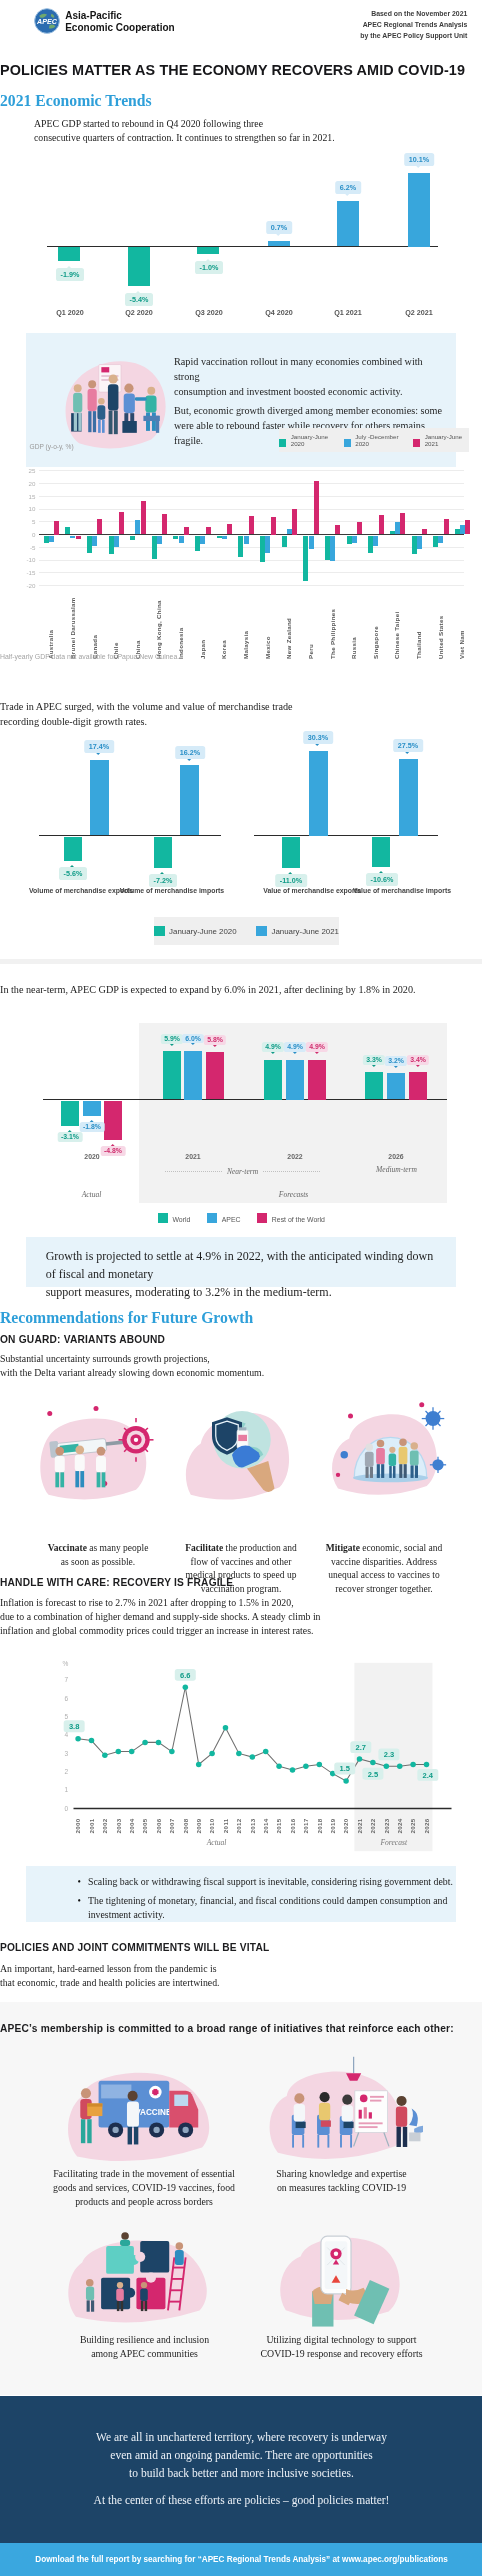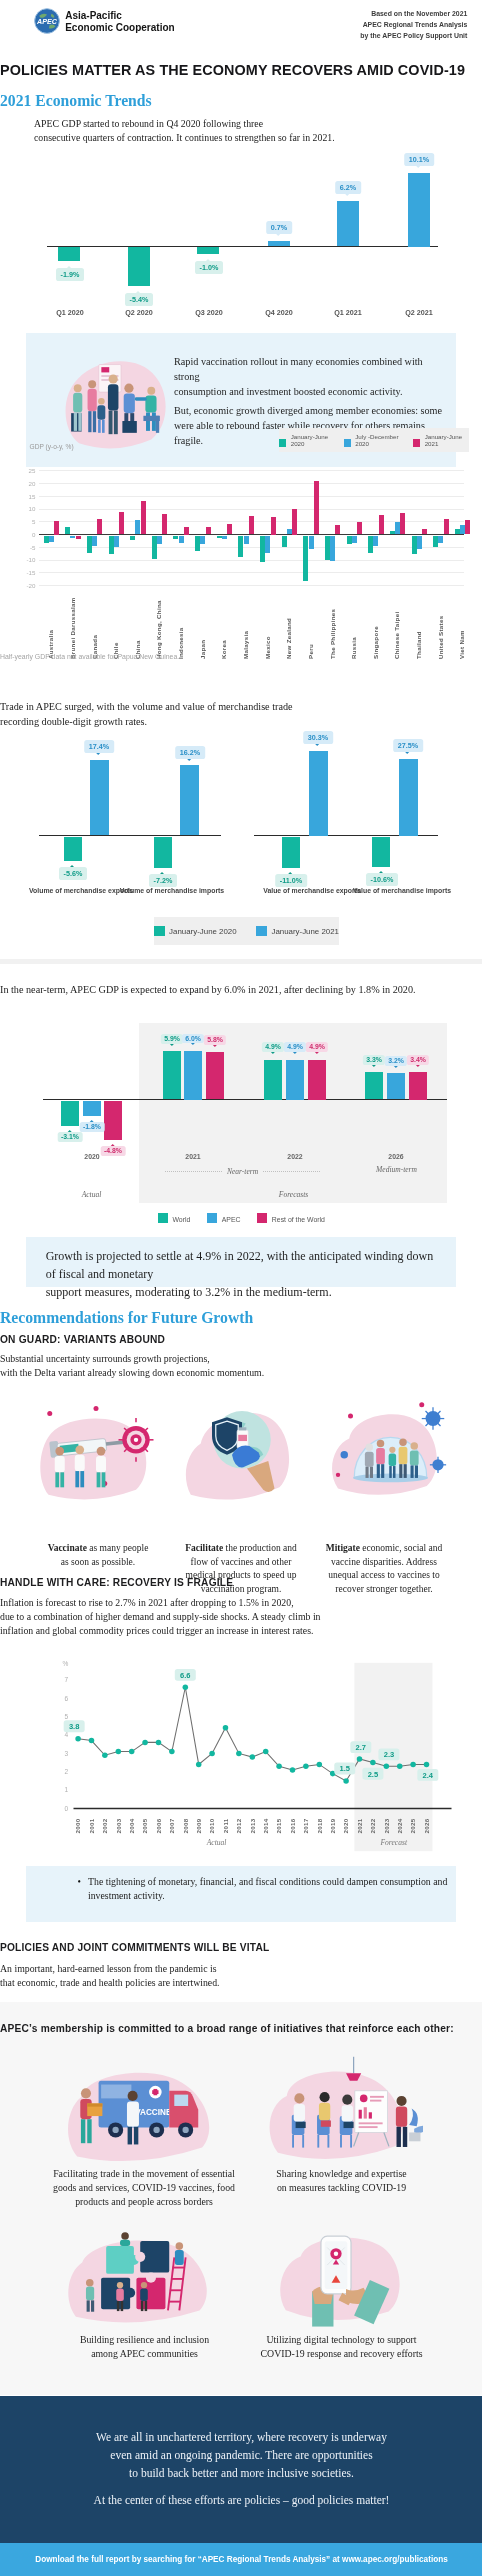--- a/index.html
+++ b/index.html
@@ -582,20 +582,21 @@
         <rect x="576.6600000000001" y="145.60000000000002" width="32" height="18" rx="4" fill="#D8F0EC"></rect>
         <text x="592.6600000000001" y="159.10000000000002" text-anchor="middle" font-size="11.5" font-weight="bold" fill="#0F9B87">2.3</text>
         <rect x="635.9200000000001" y="176.8" width="32" height="18" rx="4" fill="#D8F0EC"></rect>
         <text x="651.9200000000001" y="190.3" text-anchor="middle" font-size="11.5" font-weight="bold" fill="#0F9B87">2.4</text>
         <text x="330" y="292" text-anchor="middle" font-style="italic" font-size="11.5" fill="#777" font-family="Liberation Serif,serif">Actual</text>
         <text x="600" y="292" text-anchor="middle" font-style="italic" font-size="11.5" fill="#777" font-family="Liberation Serif,serif">Forecast</text>
       </svg></div>
 
   <div class="abs callout" style="top:1866px;height:56px;">
     <ul class="bullet-list" style="margin-top:9.2px;">
+      <li class="preline">Scaling back or withdrawing fiscal support is inevitable, considering rising government debt.</li>
       <li class="preline">The tightening of monetary, financial, and fiscal conditions could dampen consumption and
 investment activity.</li>
     </ul>
   </div>
 
   <div class="abs ctr h-black" style="top:1942px;">POLICIES AND JOINT COMMITMENTS WILL BE VITAL</div>
   <div class="abs ctr serif body-txt preline" style="top:1962px;">An important, hard-earned lesson from the pandemic is
 that economic, trade and health policies are intertwined.</div>
 
   <div class="abs mem-section">

